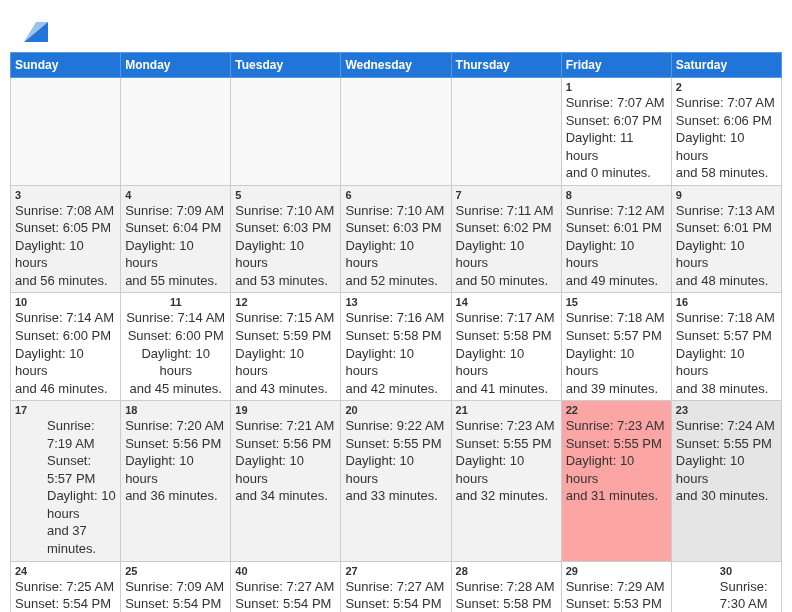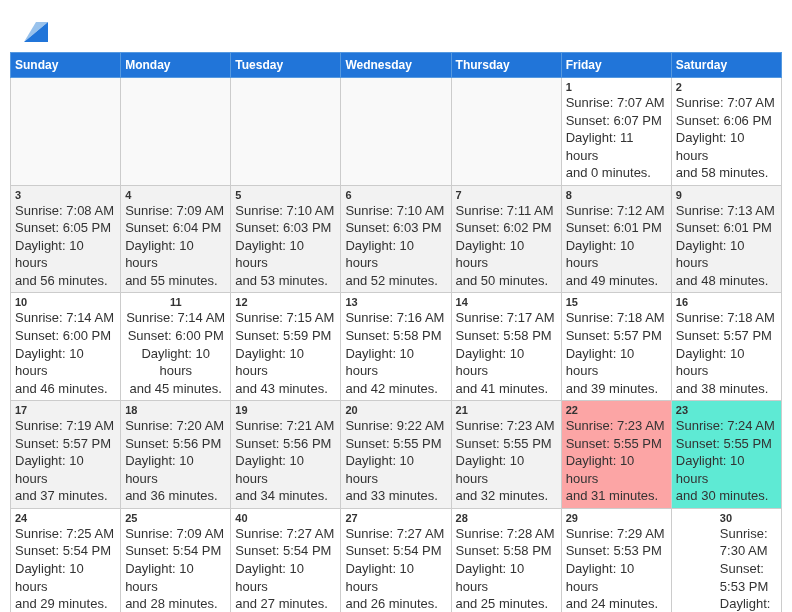--- a/index.html
+++ b/index.html
@@ -251,21 +251,21 @@
           <span class="day-number">16</span>
           <div class="day-info" style="white-space: pre-line;">Sunrise: 7:18 AM
 Sunset: 5:57 PM
 Daylight: 10 hours
 and 38 minutes.</div>
         </td>
       </tr>
       <tr>
         <td style="background: rgb(242, 242, 242);">
           <span class="day-number">17</span>
-          <div class="day-info" style="white-space: pre-line;">Sunrise: 7:19 AM
+          <div class="day-info" style="white-space: pre-line; margin-left: 32px;">Sunrise: 7:19 AM
 Sunset: 5:57 PM
 Daylight: 10 hours
 and 37 minutes.</div>
         </td>
         <td style="background: rgb(242, 242, 242);">
           <span class="day-number">18</span>
           <div class="day-info" style="white-space: pre-line;">Sunrise: 7:20 AM
 Sunset: 5:56 PM
 Daylight: 10 hours
 and 36 minutes.</div>
@@ -291,21 +291,21 @@
 Daylight: 10 hours
 and 32 minutes.</div>
         </td>
         <td style="background: #fca5a5;">
           <span class="day-number">22</span>
           <div class="day-info" style="white-space: pre-line;">Sunrise: 7:23 AM
 Sunset: 5:55 PM
 Daylight: 10 hours
 and 31 minutes.</div>
         </td>
-        <td style="background: #5eead4;">
+        <td style="background: #e5e5e5;">
           <span class="day-number">23</span>
           <div class="day-info" style="white-space: pre-line;">Sunrise: 7:24 AM
 Sunset: 5:55 PM
 Daylight: 10 hours
 and 30 minutes.</div>
         </td>
       </tr>
       <tr>
         <td style="background: rgb(255, 255, 255);">
           <span class="day-number">24</span>

